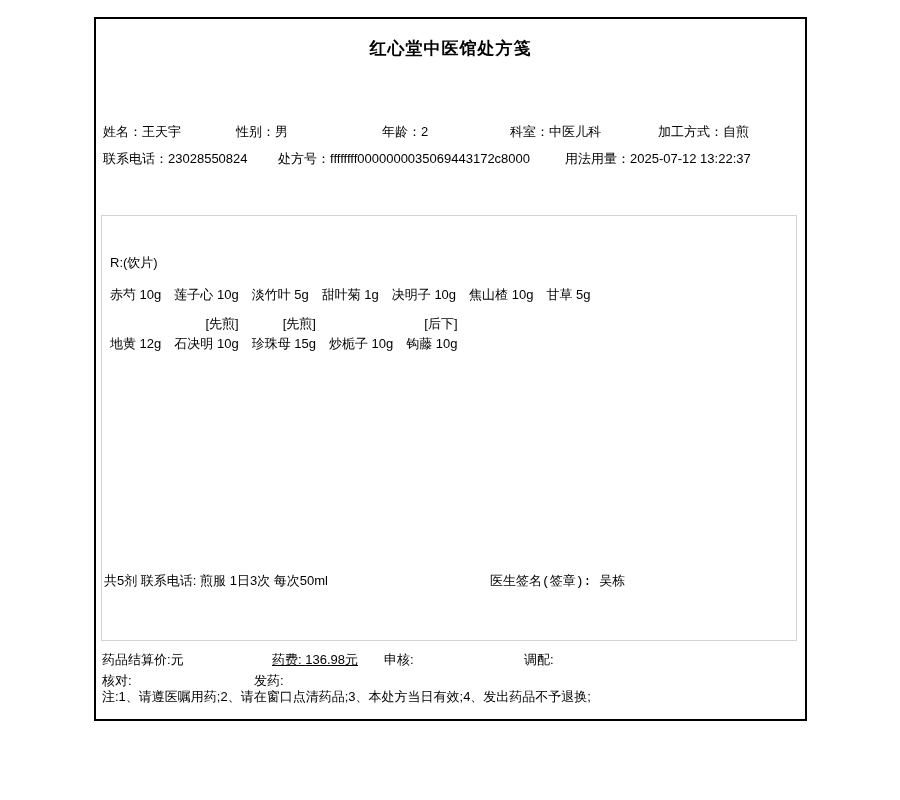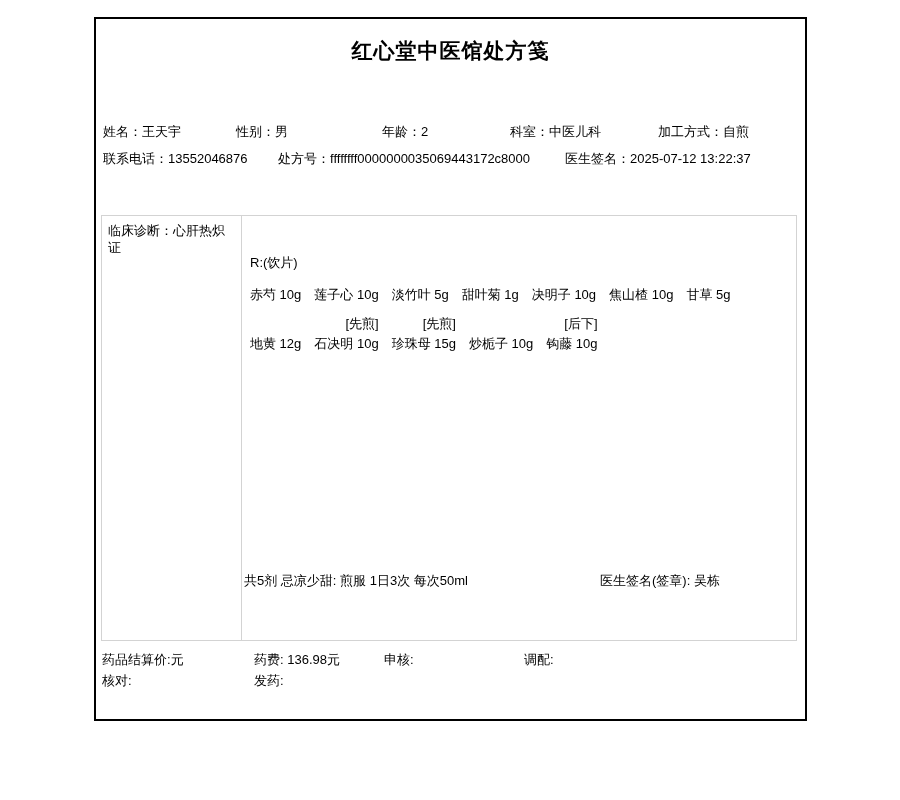--- a/index.html
+++ b/index.html
@@ -14,21 +14,21 @@
     position: absolute;
     left: 94px; top: 17px;
     width: 713px; height: 704px;
     border: 2px solid #000000;
     background: #ffffff;
   }
   .doc-title {
     position: absolute;
     left: 0; right: 0; top: 18px;
     text-align: center;
-    font-size: 21px;
+    font-size: 17px;
     font-weight: bold;
     letter-spacing: 1px;
   }
   .field { position: absolute; white-space: pre; }
   .row1 .field { top: 104px; }
   .row2 .field { top: 131px; }
   .f-name    { left: 7px; }
   .f-gender  { left: 140px; }
   .f-age     { left: 286px; }
   .f-dept    { left: 414px; }
@@ -50,30 +50,30 @@
   }
   .diag-text { width: 126px; line-height: 17px; }
   .rx-col { position: relative; flex: 1; }
   .rx-header { position: absolute; left: 8px; top: 6px; margin-top: 32px; }
   .herb-row { position: absolute; left: 8px; display: flex; gap: 13px; white-space: pre; }
   .herb-row-0 { top: 54px; }
   .herb-row-1 { top: 84px; }
   .herb-item { display: flex; flex-direction: column; margin-top: 16px; }
   .herb-annotation { text-align: right; height: 19px; line-height: 16px; }
   .summary-line { position: absolute; left: 2px; top: 356px; white-space: pre; }
-  .signature { position: absolute; left: 358px; top: 356px; white-space: pre; }
+  .signature { position: absolute; left: 388px; top: 356px; white-space: pre; font-family: Liberation Mono, monospace; }
   .instructions {
     position: absolute; left: 2px; top: 374px;
     max-width: 378px; line-height: 18px;
   }
   .footer-field { position: absolute; white-space: pre; }
   .fr1 { top: 632px; }
   .fr2 { top: 653px; }
   .f-settle   { left: 6px; }
-  .f-fee      { left: 158px; }
+  .f-fee      { left: 176px; text-decoration: underline; }
   .f-review   { left: 288px; }
   .f-mix      { left: 428px; }
   .f-check    { left: 6px; }
   .f-dispense { left: 158px; }
   .note-line { position: absolute; left: 6px; top: 669px; white-space: pre; }
 </style>
 </head>
 <body>
 
 <div class="doc">
@@ -82,44 +82,42 @@
 
   <div class="row1">
     <div class="field f-name"><span>姓名：</span><span>王天宇</span></div>
     <div class="field f-gender"><span>性别：</span><span>男</span></div>
     <div class="field f-age"><span>年龄：</span><span>2</span></div>
     <div class="field f-dept"><span>科室：</span><span>中医儿科</span></div>
     <div class="field f-process"><span>加工方式：</span><span>自煎</span></div>
   </div>
 
   <div class="row2">
-    <div class="field f-phone"><span>联系电话：</span><span>13552046876</span></div>
+    <div class="field f-phone"><span>联系电话：</span><span>23028550824</span></div>
     <div class="field f-rxno"><span>处方号：</span><span>ffffffff0000000035069443172c8000</span></div>
-    <div class="field f-time"><span>医生签名：</span><span>2025-07-12 13:22:37</span></div>
+    <div class="field f-time"><span>用法用量：</span><span>2025-07-12 13:22:37</span></div>
   </div>
 
   <div class="main-box">
-    <div class="diag-col">
-      <div class="diag-text"><span>临床诊断：</span><span>心肝热炽证</span></div>
-    </div>
     <div class="rx-col">
       <div class="rx-header">R:(饮片)</div>
       <div class="herb-row herb-row-0" id="herb-row-0"><span class="herb-item"><span class="herb-name">赤芍 10g</span></span><span class="herb-item"><span class="herb-name">莲子心 10g</span></span><span class="herb-item"><span class="herb-name">淡竹叶 5g</span></span><span class="herb-item"><span class="herb-name">甜叶菊 1g</span></span><span class="herb-item"><span class="herb-name">决明子 10g</span></span><span class="herb-item"><span class="herb-name">焦山楂 10g</span></span><span class="herb-item"><span class="herb-name">甘草 5g</span></span></div>
       <div class="herb-row herb-row-1" id="herb-row-1"><span class="herb-item"><span class="herb-annotation"></span><span class="herb-name">地黄 12g</span></span><span class="herb-item"><span class="herb-annotation">[先煎]</span><span class="herb-name">石决明 10g</span></span><span class="herb-item"><span class="herb-annotation">[先煎]</span><span class="herb-name">珍珠母 15g</span></span><span class="herb-item"><span class="herb-annotation"></span><span class="herb-name">炒栀子 10g</span></span><span class="herb-item"><span class="herb-annotation">[后下]</span><span class="herb-name">钩藤 10g</span></span></div>
-      <div class="summary-line">共5剂 忌凉少甜: 煎服 1日3次 每次50ml</div>
+      <div class="summary-line">共5剂 联系电话: 煎服 1日3次 每次50ml</div>
       <div class="signature"><span>医生签名(签章): </span><span>吴栋</span></div>
     </div>
   </div>
 
   <div>
     <div class="footer-field fr1 f-settle"><span>药品结算价:</span><span>元</span></div>
     <div class="footer-field fr1 f-fee"><span>药费: </span><span>136.98元</span></div>
     <div class="footer-field fr1 f-review">申核:</div>
     <div class="footer-field fr1 f-mix">调配:</div>
   </div>
 
   <div>
     <div class="footer-field fr2 f-check">核对:</div>
     <div class="footer-field fr2 f-dispense">发药:</div>
   </div>
 
+  <div class="note-line">注:1、请遵医嘱用药;2、请在窗口点清药品;3、本处方当日有效;4、发出药品不予退换;</div>
 
 </div>
 
 </body></html>

